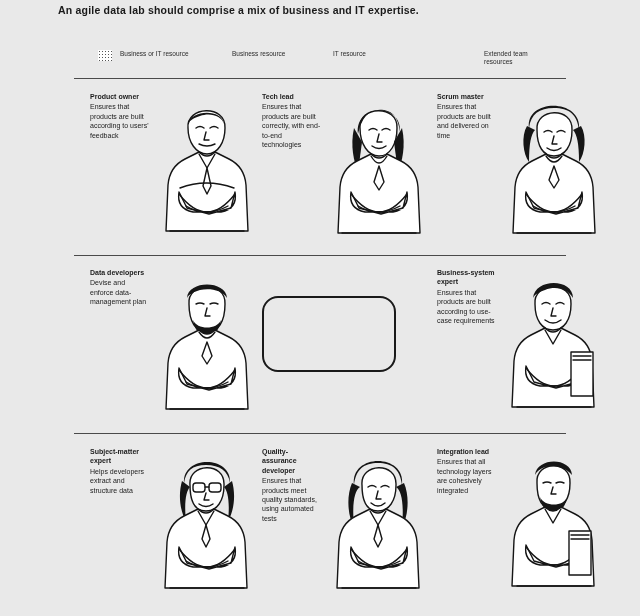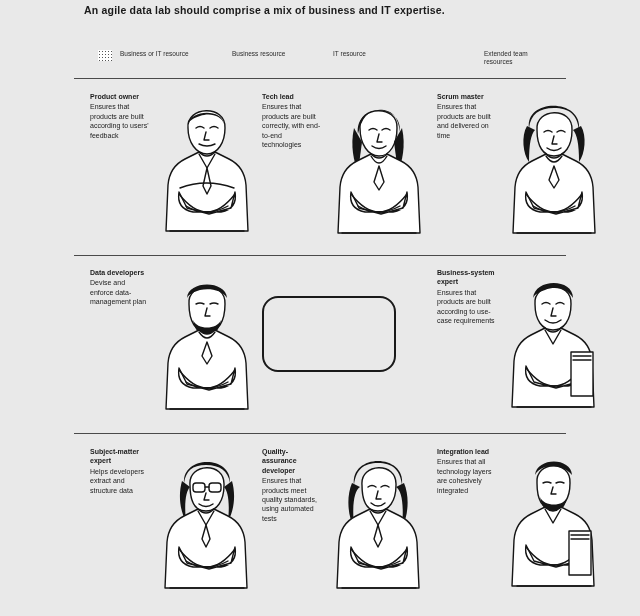--- a/index.html
+++ b/index.html
@@ -17,21 +17,21 @@
   }
   .page {
     position: absolute;
     left: 0; top: 0;
     width: 640px;
     height: 616px;
     background: #e9e9e9;
   }
   .title {
     position: absolute;
-    left: 84px;
+    left: 58px;
     top: 4px;
     width: 500px;
     font-size: 10.5px;
     font-weight: bold;
     letter-spacing: 0.2px;
     color: #1a1a1a;
     line-height: 13px;
   }
   .legend {
     position: absolute;

